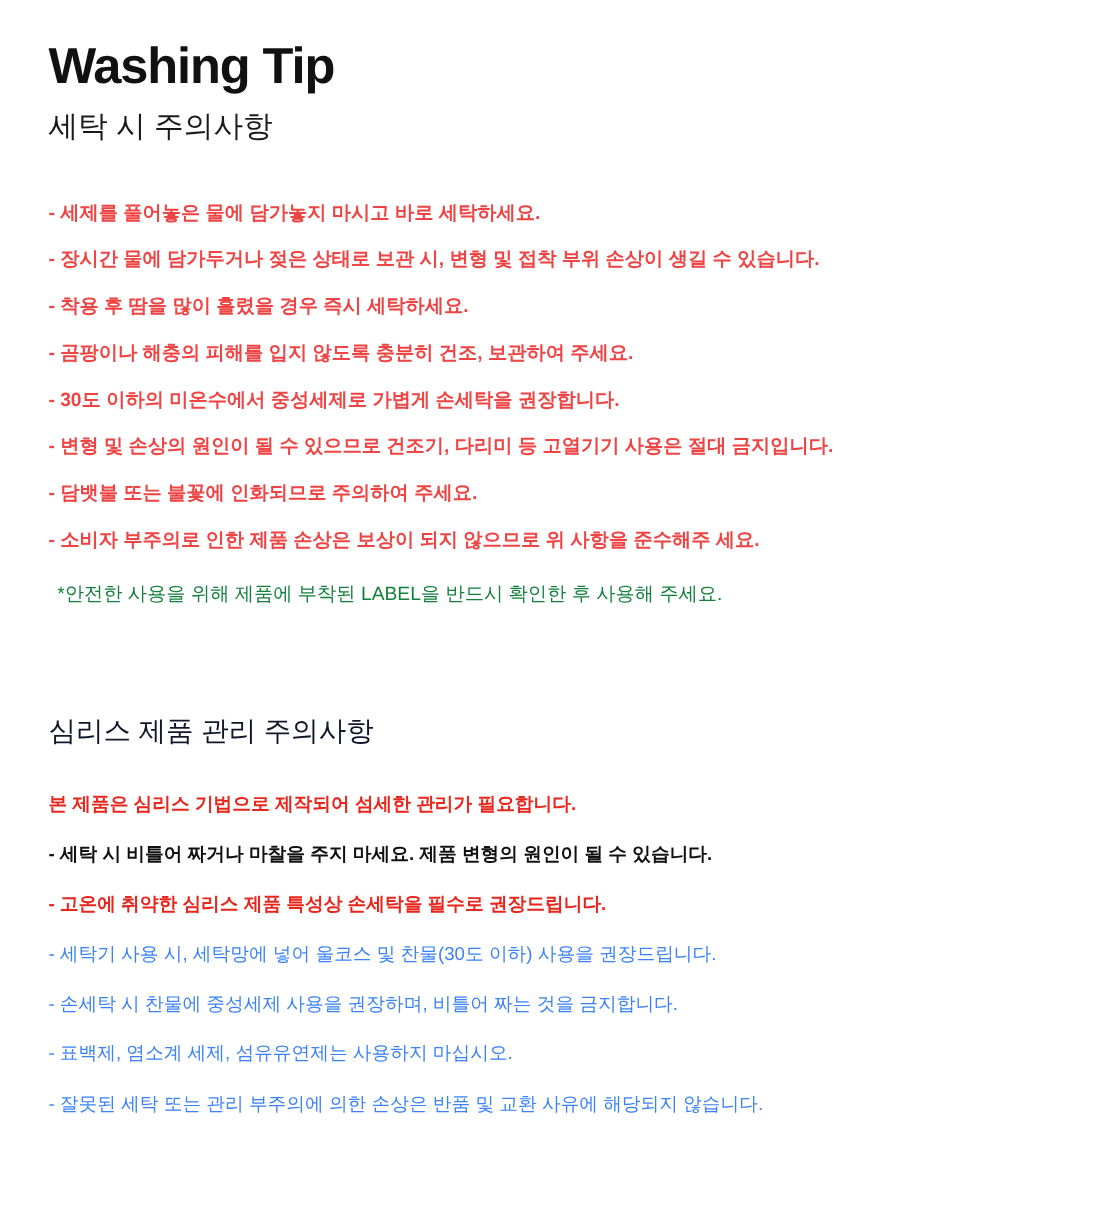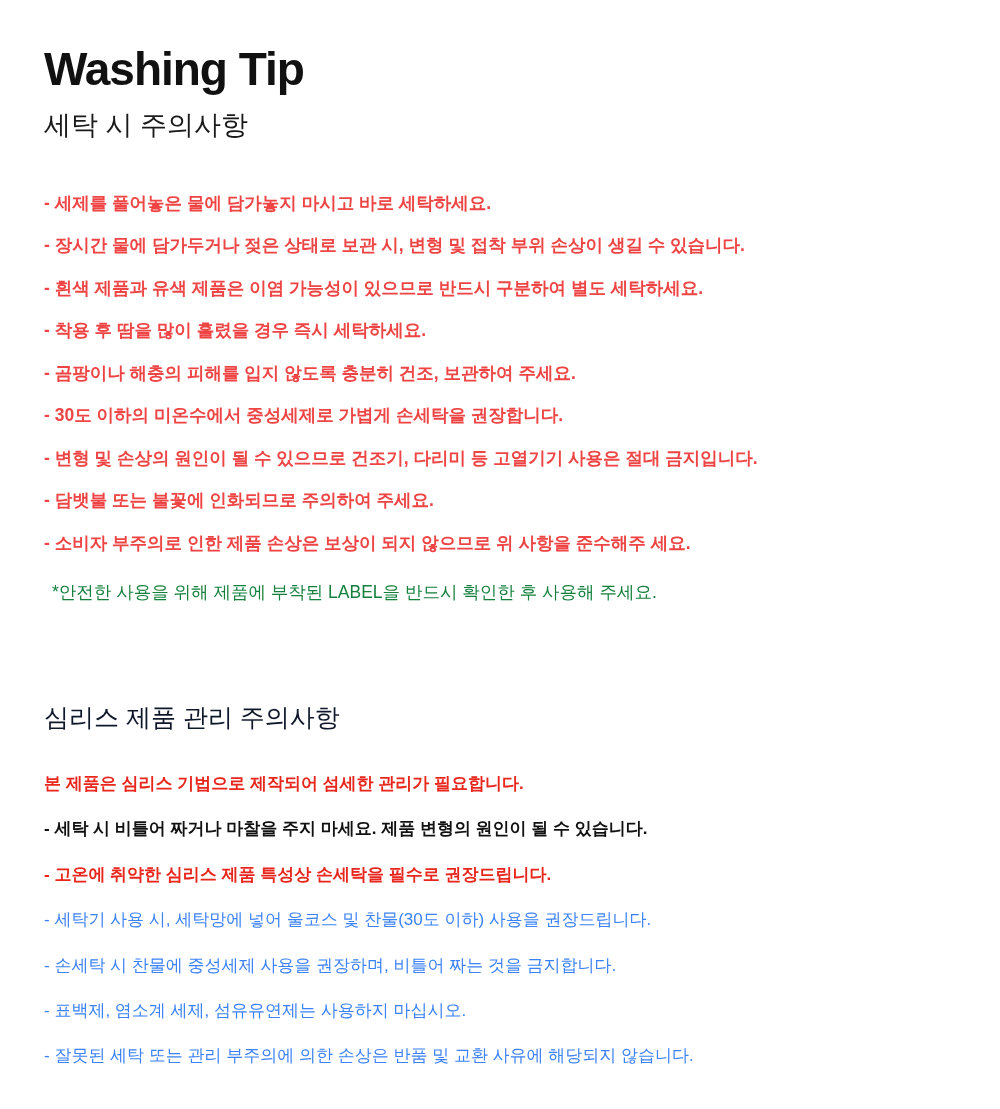--- a/index.html
+++ b/index.html
@@ -12,21 +12,21 @@
     height: 1109px;
     font-family: "Liberation Sans", sans-serif;
     color: #1a1a1a;
     -webkit-font-smoothing: antialiased;
   }
   .page {
     position: relative;
     width: 1000px;
     height: 1109px;
     box-sizing: border-box;
-    padding: 44px 44px 0 44px;
+    padding: 34px 44px 0 44px;
   }
   .title {
     font-size: 46px;
     font-weight: bold;
     letter-spacing: -1px;
     line-height: 1.1;
     margin: 0 0 14px 0;
     color: #111111;
   }
   .subtitle {
@@ -84,21 +84,20 @@
 <body>
 
 <div class="page">
 
   <h1 class="title">Washing Tip</h1>
   <h2 class="subtitle">세탁 시 주의사항</h2>
 
   <div class="list-1">
     <div class="item">- 세제를 풀어놓은 물에 담가놓지 마시고 바로 세탁하세요.</div>
     <div class="item">- 장시간 물에 담가두거나 젖은 상태로 보관 시, 변형 및 접착 부위 손상이 생길 수 있습니다.</div>
-    <div class="item">- 흰색 제품과 유색 제품은 이염 가능성이 있으므로 반드시 구분하여 별도 세탁하세요.</div>
     <div class="item">- 착용 후 땀을 많이 흘렸을 경우 즉시 세탁하세요.</div>
     <div class="item">- 곰팡이나 해충의 피해를 입지 않도록 충분히 건조, 보관하여 주세요.</div>
     <div class="item">- 30도 이하의 미온수에서 중성세제로 가볍게 손세탁을 권장합니다.</div>
     <div class="item">- 변형 및 손상의 원인이 될 수 있으므로 건조기, 다리미 등 고열기기 사용은 절대 금지입니다.</div>
     <div class="item">- 담뱃불 또는 불꽃에 인화되므로 주의하여 주세요.</div>
     <div class="item">- 소비자 부주의로 인한 제품 손상은 보상이 되지 않으므로 위 사항을 준수해주 세요.</div>
     <div class="note">*안전한 사용을 위해 제품에 부착된 LABEL을 반드시 확인한 후 사용해 주세요.</div>
   </div>
 
   <div class="section2">

